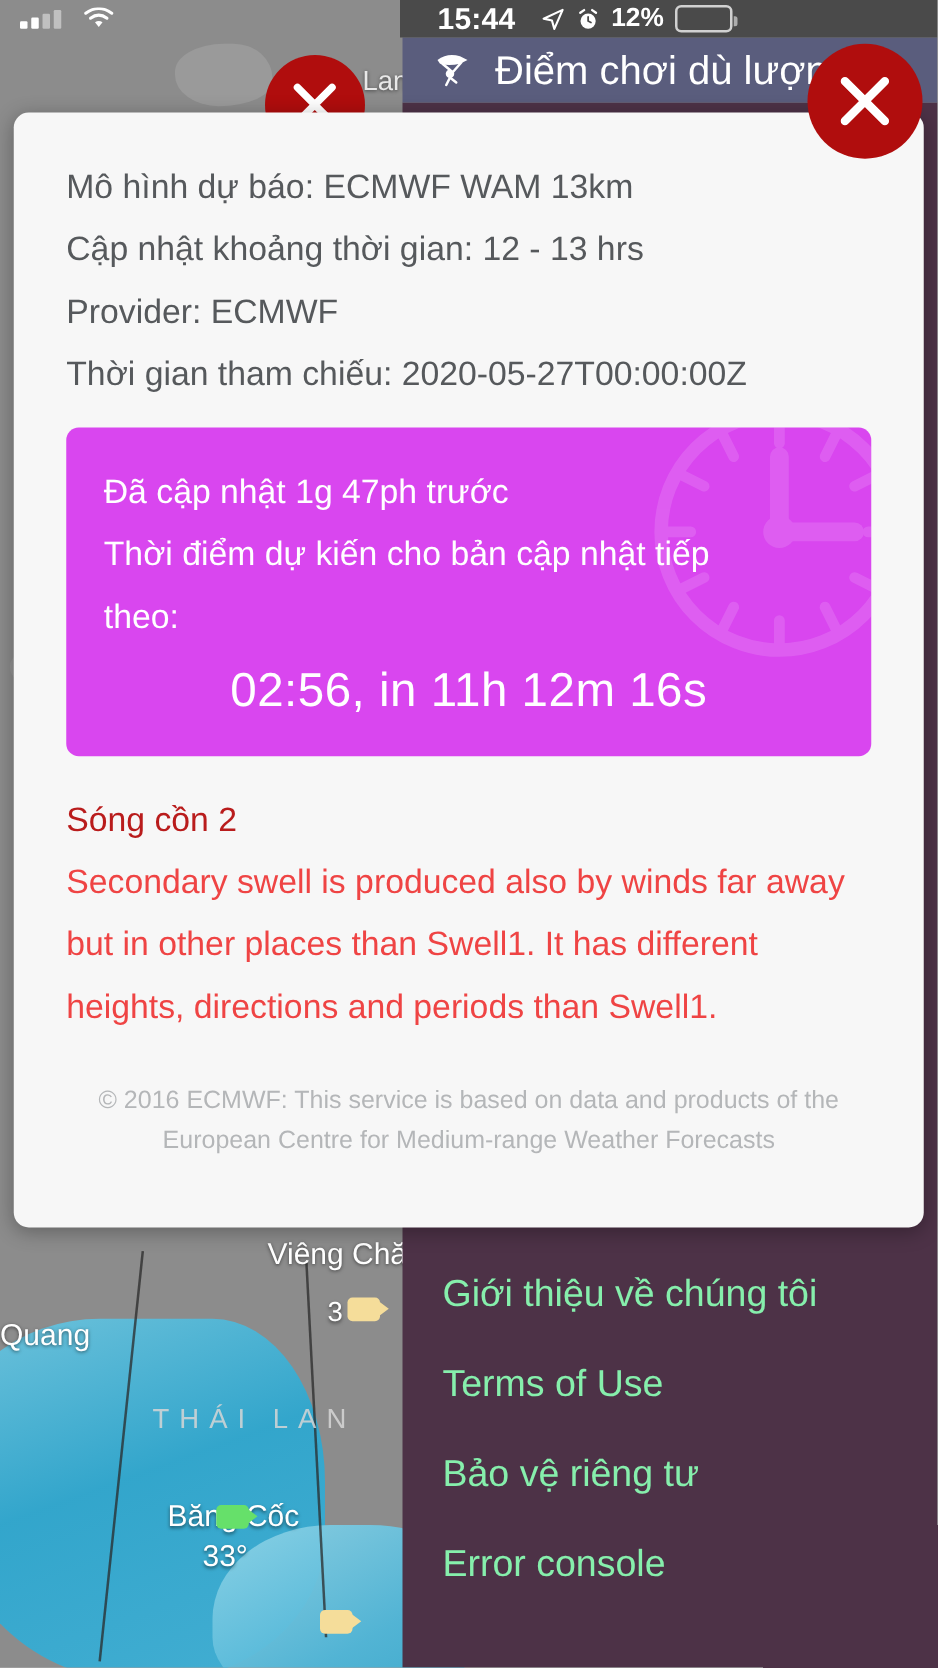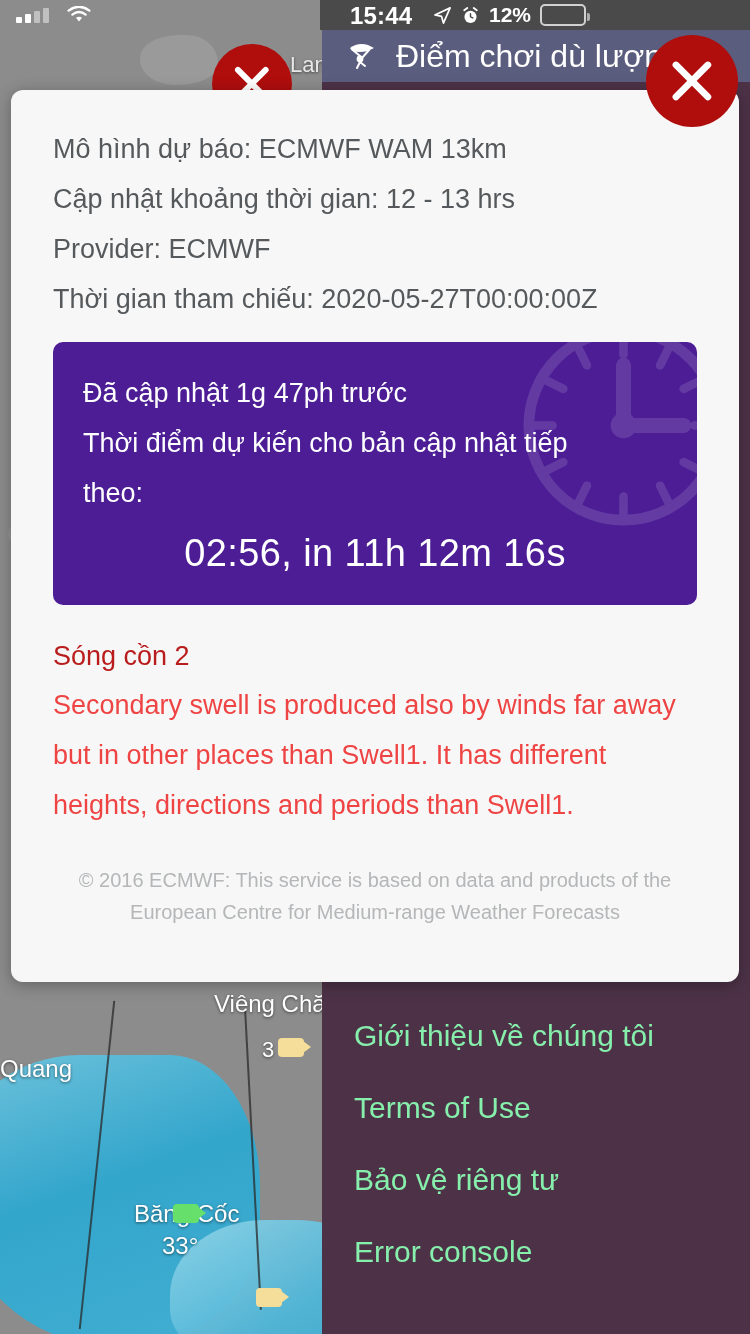--- a/index.html
+++ b/index.html
@@ -174,21 +174,21 @@
   }
   .info-line {
     color: #56595c;
     font-size: 27px;
     line-height: 50px;
     white-space: nowrap;
   }
   .update-box {
     position: relative;
     margin-top: 18px;
-    background: #4c1d95;
+    background: #d946ef;
     border-radius: 10px;
     padding: 26px 30px 30px 30px;
     overflow: hidden;
     color: #fff;
   }
   .update-box .clock-wm {
     position: absolute; right: -34px; top: -24px;
     width: 215px; height: 215px;
     opacity: .13;
     pointer-events: none;
@@ -235,20 +235,21 @@
   <div class="map-land-blob" style="left:8px;top:520px;width:40px;height:28px;opacity:.6;"></div>
 
   <div class="sea s1"></div>
   <div class="sea s2"></div>
 
   <div class="coast" style="left:96px;top:1000px;height:330px;transform:rotate(6deg);"></div>
   <div class="coast" style="left:252px;top:1010px;height:300px;transform:rotate(-3deg);"></div>
 
   <div class="map-label" style="left:214px;top:990px;">Viêng Chăn</div>
   <div class="map-label" style="left:0px;top:1055px;">Quang</div>
+  <div class="map-label country" style="left:122px;top:1122px;">THÁI LAN</div>
   <div class="map-label" style="left:134px;top:1200px;">Băng Cốc</div>
   <div class="map-label" style="left:162px;top:1232px;">33°</div>
   <div class="map-label small" style="left:262px;top:1037px;">3</div>
   <div class="map-label small" style="left:290px;top:52px;color:#e8e8e8;">Lan</div>
 
   <span class="cam yellow" style="left:278px;top:1038px;"></span>
   <span class="cam green" style="left:173px;top:1204px;"></span>
   <span class="cam yellow" style="left:256px;top:1288px;"></span>
 </div>
 

